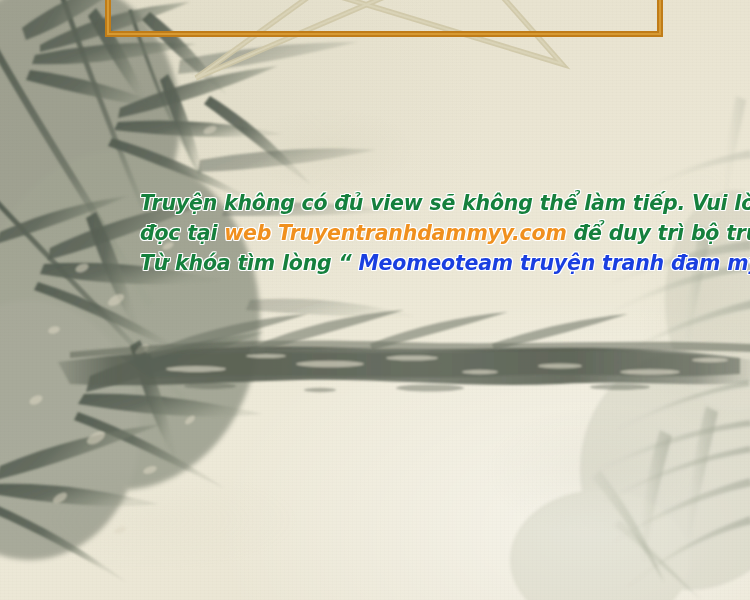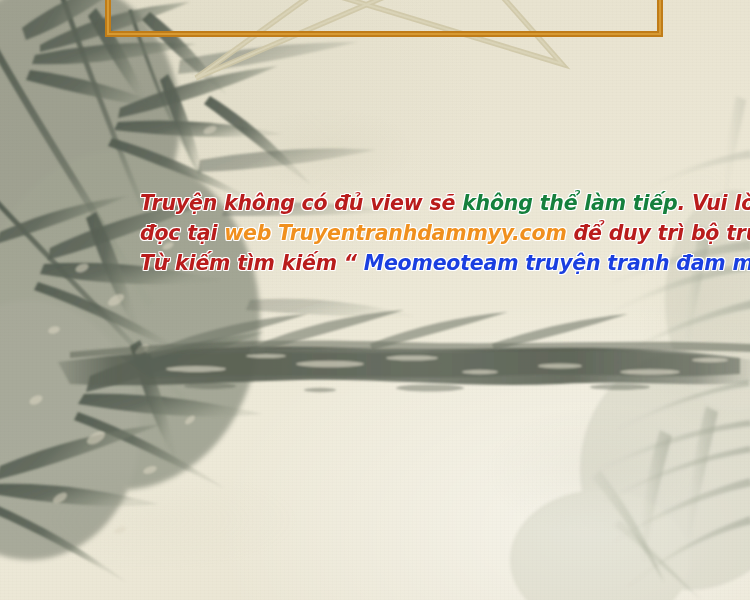--- a/index.html
+++ b/index.html
@@ -72,21 +72,21 @@
        1px  0   0 rgba(255,255,255,0.95),
       -1px  0   0 rgba(255,255,255,0.95),
        0    1px 0 rgba(255,255,255,0.95),
        0   -1px 0 rgba(255,255,255,0.95),
        1px  1px 0 rgba(255,255,255,0.85),
       -1px -1px 0 rgba(255,255,255,0.85),
        1px -1px 0 rgba(255,255,255,0.85),
       -1px  1px 0 rgba(255,255,255,0.85);
   }
   .notice-line .seg { }
-  .c-dark   { color: #b91c1c; }
+  .c-dark   { color: #15803d; }
   .c-red    { color: #15803d; }
   .c-orange { color: #f0901e; text-align: right; }
   .c-blue   { color: #1a3fe0; }
 </style>
 </head>
 <body>
 
 <div id="page">
 
   <div class="paper-base"></div>
@@ -301,17 +301,17 @@
   </div>
 
   <div class="notice">
     <div class="notice-line">
       <span class="seg c-dark">Truyện không có đủ view sẽ </span><span class="seg c-red">không thể làm tiếp</span><span class="seg c-dark">. Vui lòng</span>
     </div>
     <div class="notice-line">
       <span class="seg c-dark">đọc tại </span><span class="seg c-orange">web Truyentranhdammyy.com</span><span class="seg c-dark"> để duy trì bộ truyện.</span>
     </div>
     <div class="notice-line">
-      <span class="seg c-dark">Từ kiếm tìm kiếm “ </span><span class="seg c-blue">Meomeoteam truyện tranh đam mỹ</span>
+      <span class="seg c-dark">Từ khóa tìm lòng “ </span><span class="seg c-blue">Meomeoteam truyện tranh đam mỹ</span>
     </div>
   </div>
 
 </div>
 
 </body></html>

